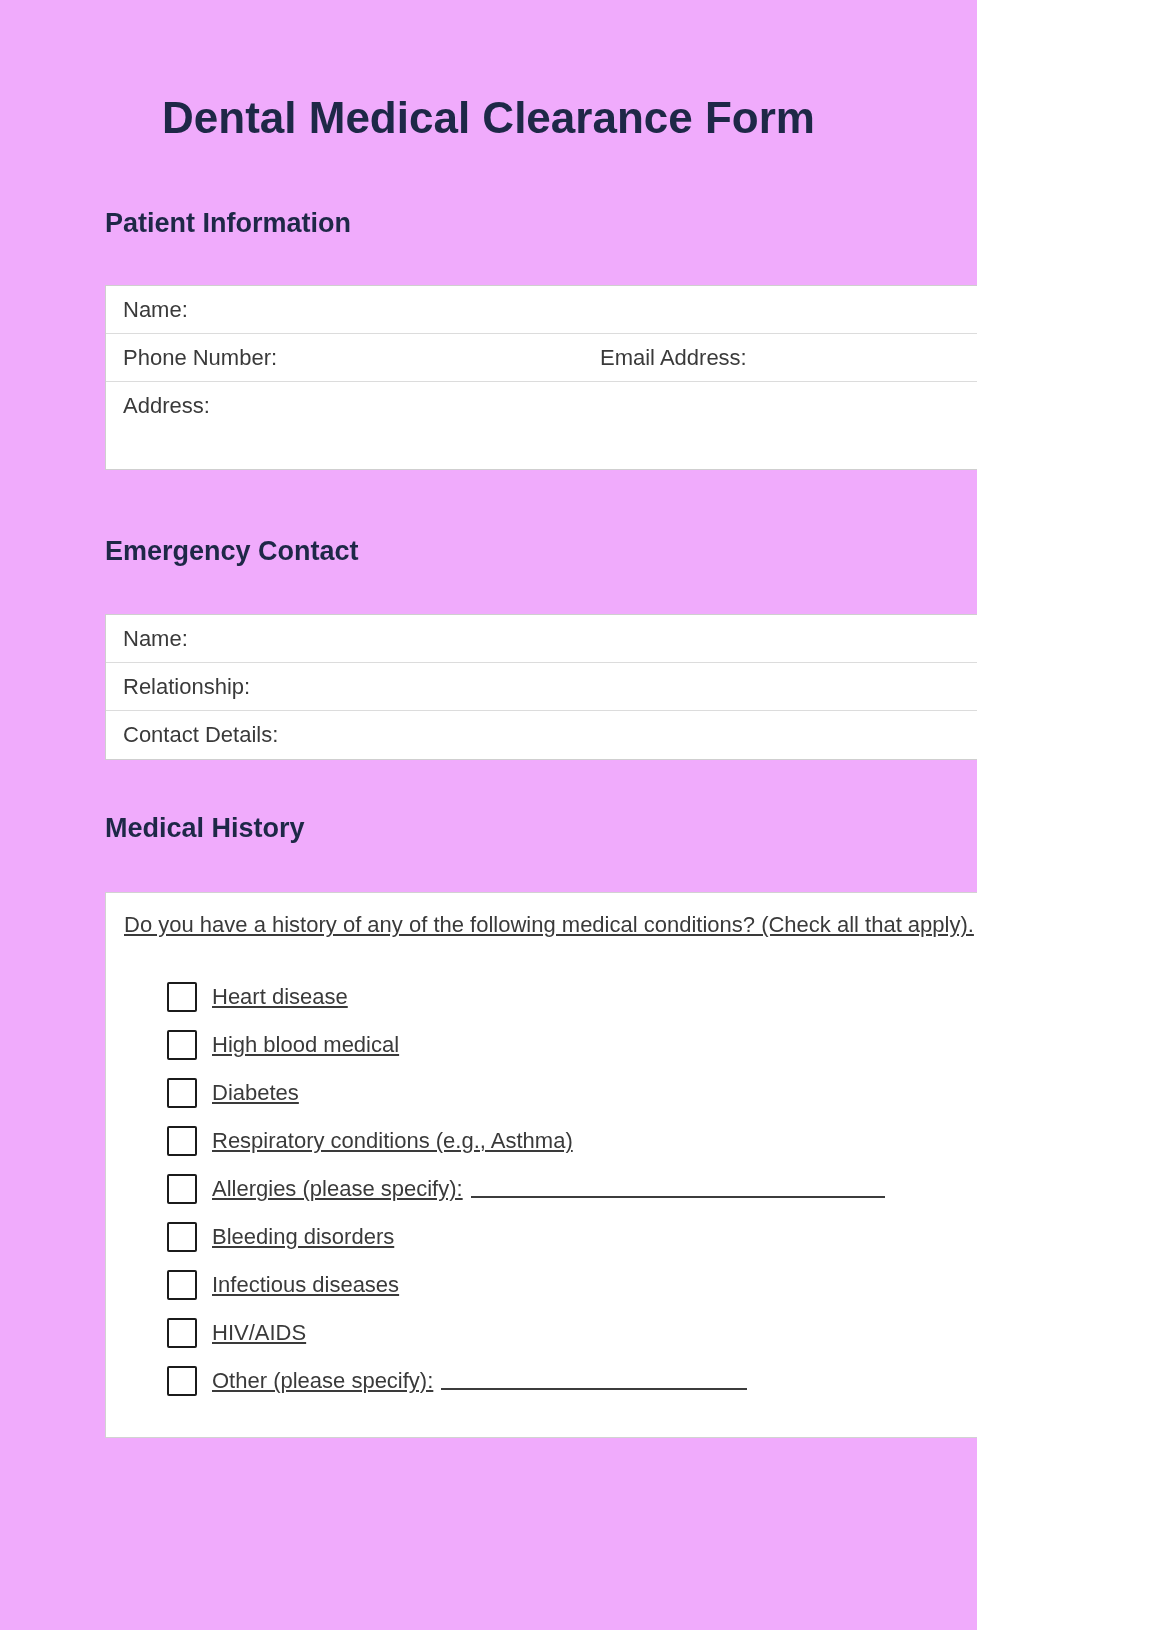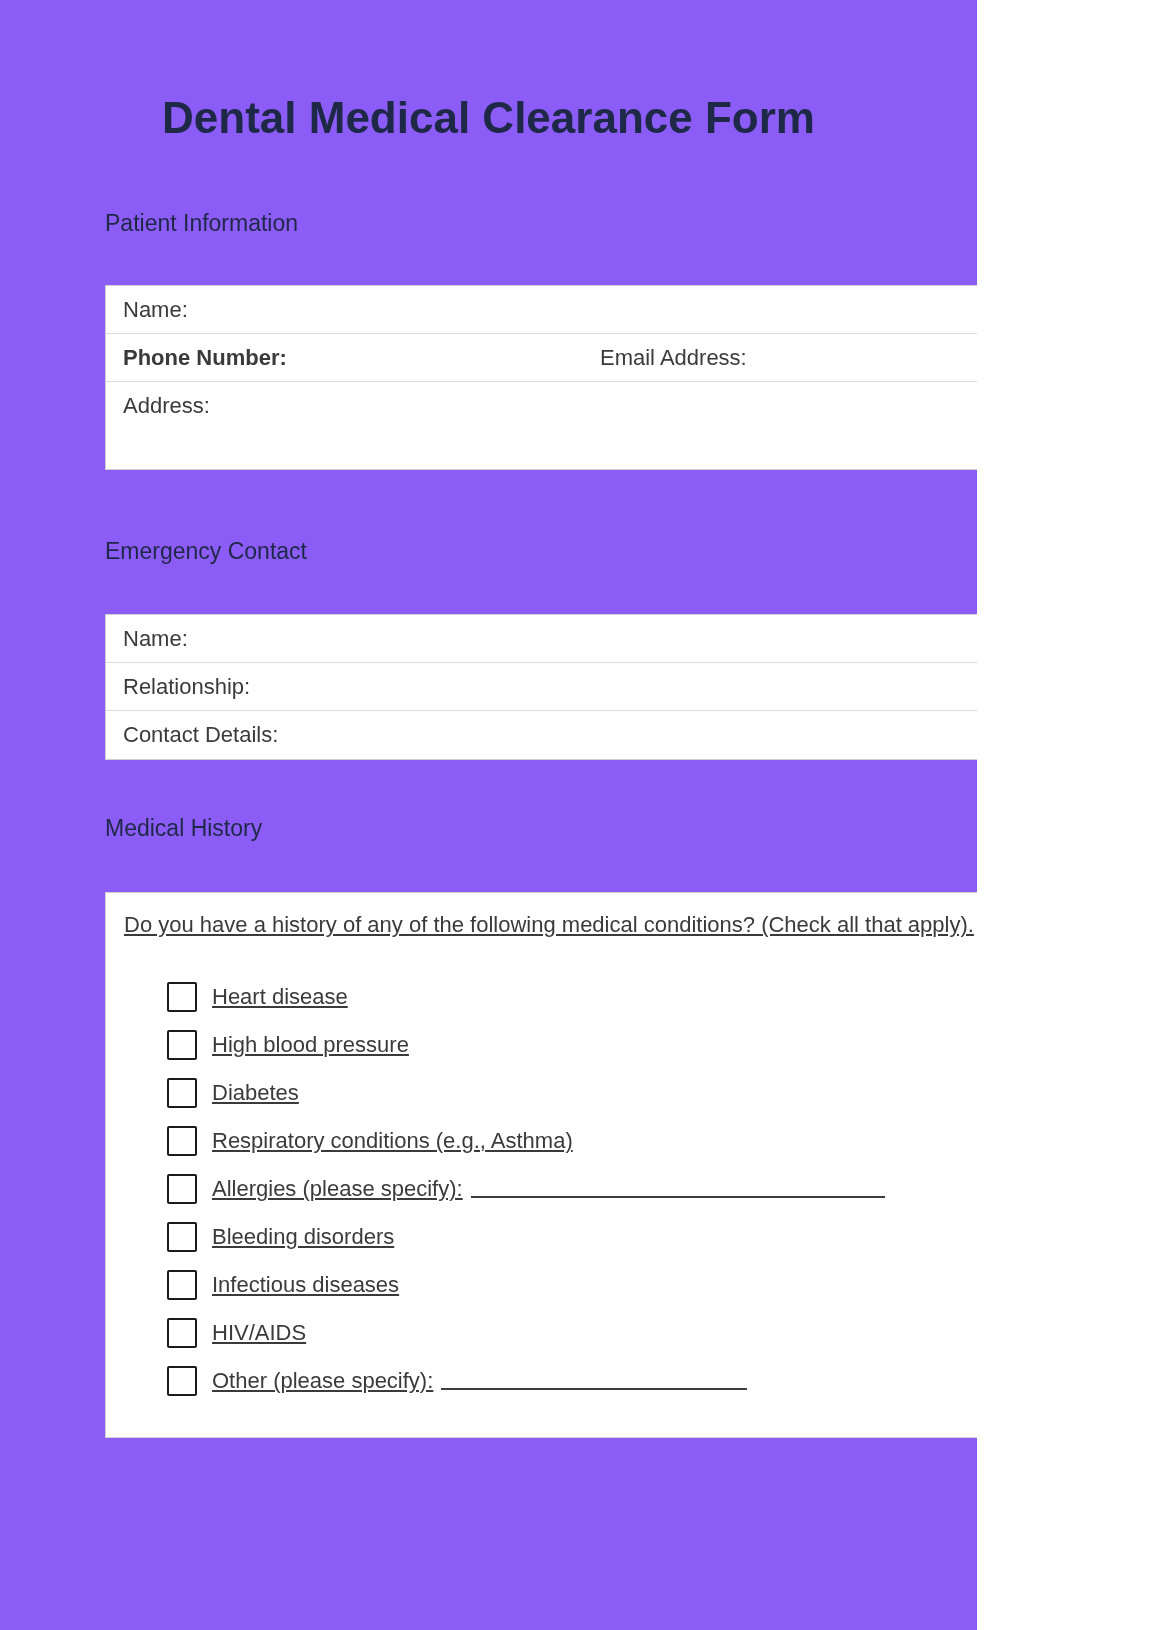--- a/index.html
+++ b/index.html
@@ -1,42 +1,42 @@
 <!DOCTYPE html>
 <html><head>
 <meta charset="utf-8">
 <style>
   html, body { margin:0; padding:0; background:#ffffff; }
   .page {
-    width:977px; height:1630px; background:#8b5cf6; position:relative;
+    width:977px; height:1630px; background:#f0abfc; position:relative;
     font-family:"Liberation Sans", sans-serif; color:#3a3a3a; overflow:hidden;
   }
   .form-title {
     margin:0; padding-top:94px; text-align:center;
     font-size:44px; line-height:48px; font-weight:bold; color:#1e2847;
   }
   .content { padding-left:105px; }
   .section-heading {
-    margin:65px 0 0 0; font-size:23px; line-height:33px;
-    font-weight:normal; color:#1e2847;
+    margin:65px 0 0 0; font-size:27px; line-height:33px;
+    font-weight:bold; color:#1e2847;
   }
   .section-heading.medical { margin-top:52px; }
   .fields-table {
     width:952px; border:1px solid #cfcfcf; background:#ffffff;
   }
   .fields-table.patient { margin-top:45px; }
   .fields-table.emergency { margin-top:46px; width:958px; }
   .field-row {
     box-sizing:border-box; height:48px; padding:11px 0 0 17px;
     font-size:22px; line-height:26px; border-bottom:1px solid #dcdcdc;
   }
   .field-row:last-child { border-bottom:none; }
   .field-row.address { height:87px; }
   .field-row.split { display:flex; padding-right:0; }
-  .cell-first { display:inline-block; width:477px;font-weight:bold; }
+  .cell-first { display:inline-block; width:477px; }
   .medical-box {
     width:956px; border:1px solid #d2d2d2; margin-top:47px; background:#ffffff;text-decoration:underline;
   }
   .question {
     padding:18px 0 0 18px; font-size:22px; line-height:28px; color:#3a3a3a;
   }
   .options { margin-top:34px; padding:0 0 32px 18px; }
   .option-row { height:48px; display:flex; align-items:center; font-size:22px;padding-left:43px; }
   .checkbox {
     width:26px; height:26px; box-sizing:content-box; background:#ffffff;
@@ -95,21 +95,21 @@
 
       <div class="options">
 
         <div class="option-row">
           <span class="checkbox"></span>
           <span class="option-label">Heart disease</span>
         </div>
 
         <div class="option-row">
           <span class="checkbox"></span>
-          <span class="option-label">High blood pressure</span>
+          <span class="option-label">High blood medical</span>
         </div>
 
         <div class="option-row">
           <span class="checkbox"></span>
           <span class="option-label">Diabetes</span>
         </div>
 
         <div class="option-row">
           <span class="checkbox"></span>
           <span class="option-label">Respiratory conditions (e.g., Asthma)</span>

